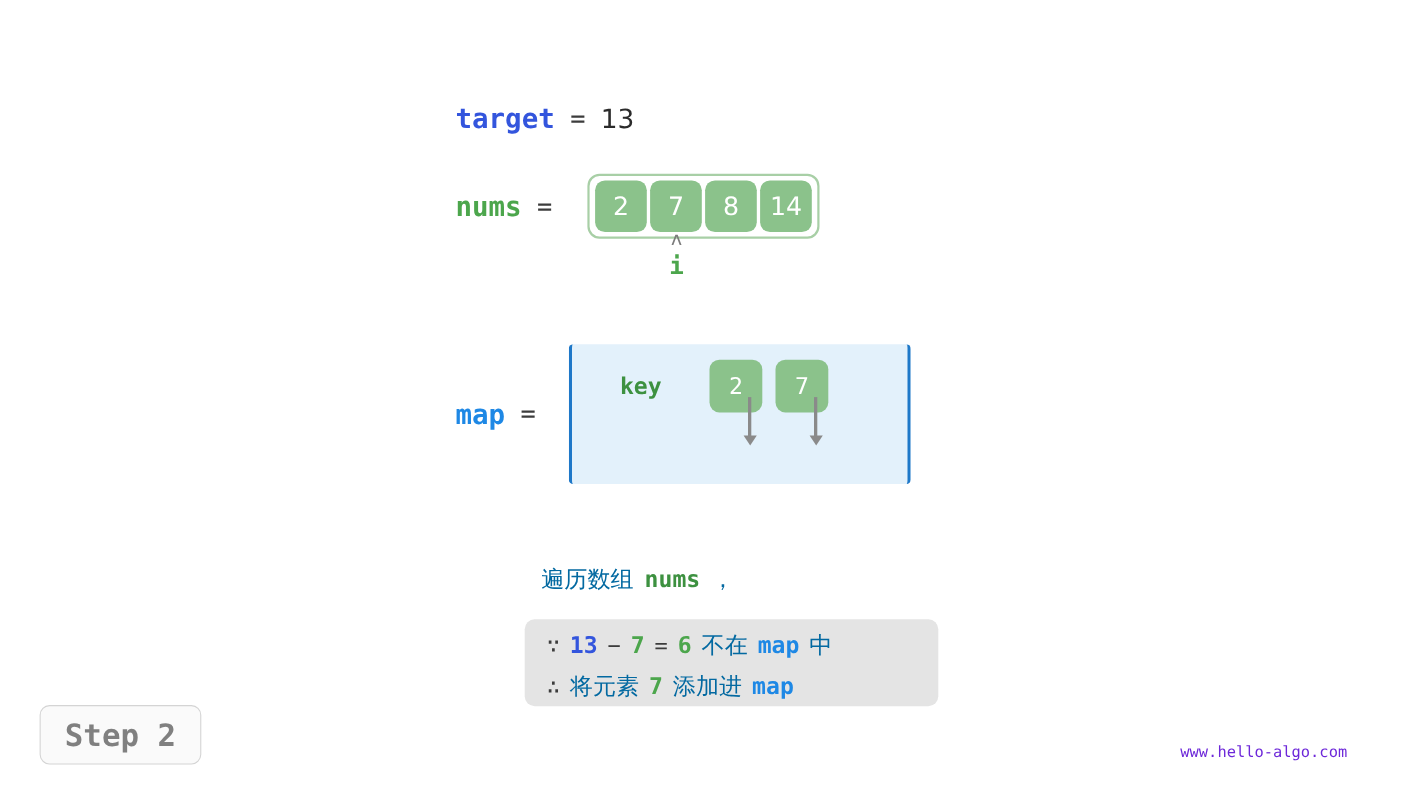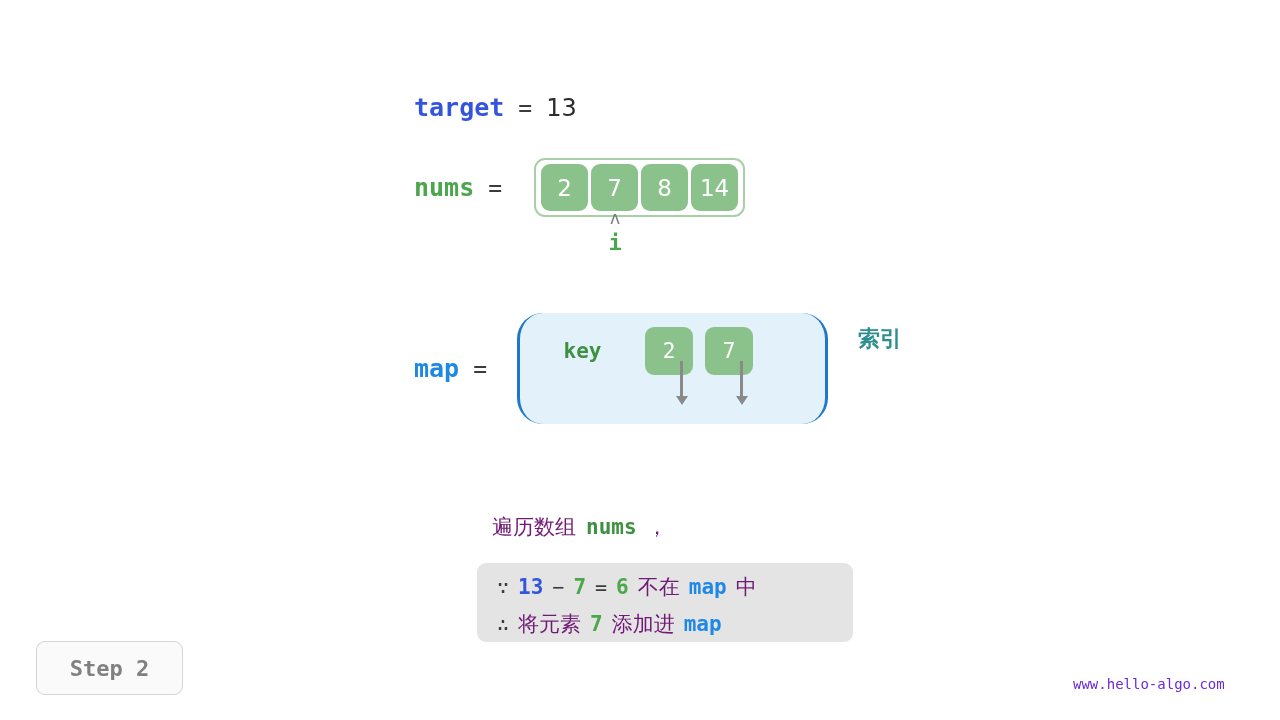--- a/index.html
+++ b/index.html
@@ -59,25 +59,25 @@
 
   
   #map-row{
     position:absolute; left:414px; top:313px;
     display:flex; align-items:center;
   }
   .var-map{ color:#1e88e5; font-weight:bold; font-size:25px; }
   #map-row .eqsign{ margin-left:14px; }
   #map-box{
     margin-left:30px;
-    width:311px; height:111px;
+    width:311px; height:127px;
     background:#e3f1fb;
     border-left:3px solid #1e78c8;
     border-right:3px solid #1e78c8;
-    border-radius:26px;
+    border-radius:4px;
     position:relative;
     box-sizing:border-box;
   }
   .map-rowline{
     position:absolute; left:0; width:100%;
     display:flex; align-items:center;
   }
   #map-key-row{ top:14px; height:48px; }
   #map-value-row{ top:66px; height:48px; }
   .map-rowlabel{
@@ -128,21 +128,21 @@
   #caption-line{
     position:absolute; left:492px; top:513px;
     font-size:21px; color:#2b2b2b;
     font-family:"DejaVu Sans", sans-serif;
     display:flex; align-items:baseline; gap:10px;
   }
   .tok-nums{ color:#3d9140; font-weight:bold; font-family:"DejaVu Sans Mono", monospace; font-size:21px;}
   .tok-map{ color:#1e88e5; font-weight:bold; font-family:"DejaVu Sans Mono", monospace; font-size:21px;}
   .tok-blue{ color:#3355dd; font-weight:bold; font-family:"DejaVu Sans Mono", monospace; font-size:21px;}
   .tok-green{ color:#4ca64c; font-weight:bold; font-family:"DejaVu Sans Mono", monospace; font-size:21px;}
-  .tok-dark{ color:#701a75; font-family:"DejaVu Sans", sans-serif; font-size:21px;}
+  .tok-dark{ color:#0369a1; font-family:"DejaVu Sans", sans-serif; font-size:21px;}
   .tok-sym{ color:#3c3c3c; font-family:"DejaVu Sans Mono", monospace; font-size:20px;}
 
   
   #reason-box{
     position:absolute; left:477px; top:563px;
     width:376px; height:79px;
     background:#e4e4e4;
     border-radius:9px;
     box-sizing:border-box;
     padding:10px 0 0 20px;
@@ -153,21 +153,21 @@
   }
 
   
   #step-badge{
     position:absolute; left:36px; top:641px;
     width:145px; height:52px;
     border:1px solid #d4d4d4;
     border-radius:9px;
     background:#fafafa;
     display:flex; align-items:center; justify-content:center;
-    color:#808080; font-weight:bold; font-size:22px;
+    color:#808080; font-weight:bold; font-size:28px;
   }
 
   
   #watermark{
     position:absolute; left:1073px; top:676px;
     color:#6d28d9; font-size:14px;
   }
 </style>
 </head>
 <body>
@@ -207,21 +207,20 @@
       </span>
     </div>
 
 
     <div class="kv-arrow" id="kv-arrow-0"></div>
     <div class="kv-arrow" id="kv-arrow-1"></div>
   </div>
 </div>
 
 <div id="map-side-labels">
-  <div class="side-label" id="side-label-index">索引</div>
 </div>
 
 <div id="caption-line">
   <span class="tok-dark">遍历数组</span>
   <span class="tok-nums">nums</span>
   <span class="tok-dark">，</span>
 </div>
 
 <div id="reason-box">
   <div class="reason-line">

